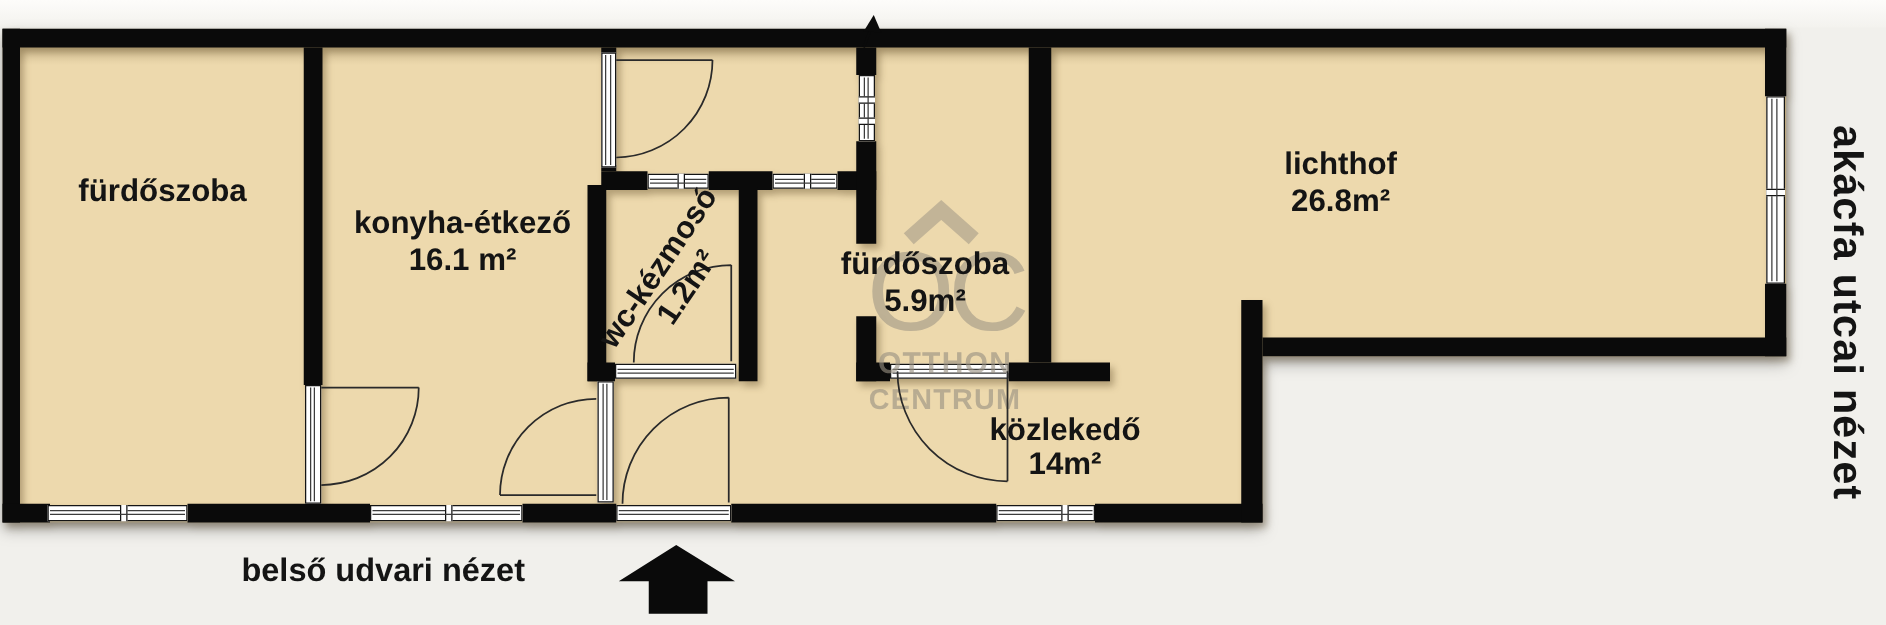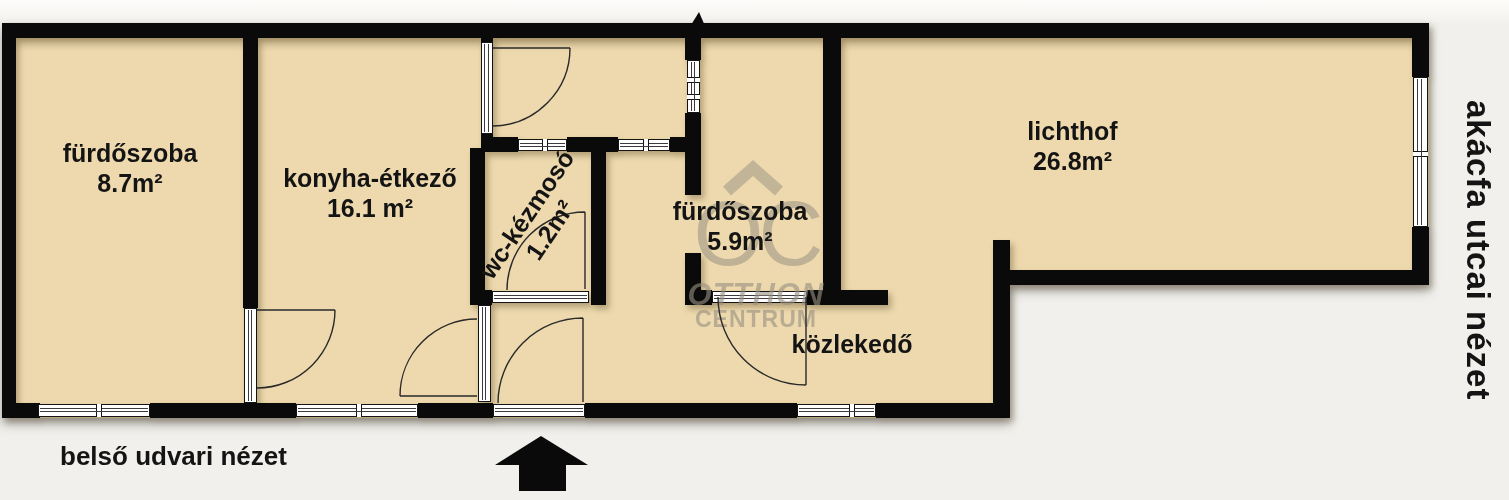--- a/index.html
+++ b/index.html
@@ -25,31 +25,31 @@
   .glass.h::before{top:27%;} .glass.h::after{top:58%;}
   .glass.v::before,.glass.v::after{content:"";position:absolute;top:1px;bottom:1px;border-left:1px solid #3c3c3c;}
   .glass.v::before{left:24%;} .glass.v::after{left:55%;}
   .dv{position:absolute;background:#fff;}
   .dv.h{top:-1px;bottom:-1px;width:4px;border-left:1px solid #141414;border-right:1px solid #141414;}
   .dv.v{left:-1px;right:-1px;height:4px;border-top:1px solid #141414;border-bottom:1px solid #141414;}
   
   .lbl{position:absolute;text-align:center;font-weight:bold;color:#141414;
        font-size:25px;line-height:30px;white-space:nowrap;}
   .lbl.rot{transform:rotate(-56deg);line-height:28px;}
-  #cap-bottom{position:absolute;left:60px;top:441px;width:360px;text-align:left;
+  #cap-bottom{position:absolute;left:60px;top:441px;width:360px;text-align:right;
        font-weight:bold;font-size:26px;color:#141414;}
   #cap-right{position:absolute;left:1435px;top:0;width:62px;height:500px;
        writing-mode:vertical-rl;text-align:center;font-weight:bold;font-size:33px;
        letter-spacing:1px;color:#141414;}
   
   .wm{position:absolute;left:678px;width:156px;text-align:center;
       color:rgba(152,143,129,0.62);font-weight:bold;}
   #wm-oc{top:194px;font-size:90px;line-height:80px;font-weight:normal;
          letter-spacing:-5px;color:rgba(152,143,129,0.55);}
-  #wm-l1{top:277px;font-size:31px;letter-spacing:1px;font-style:italic;}
+  #wm-l1{top:277px;font-size:24px;letter-spacing:1px;}
   #wm-l2{top:306px;font-size:23px;letter-spacing:1px;}
   svg.overlay{position:absolute;left:0;top:0;pointer-events:none;}
 </style>
 </head>
 <body>
 
 <div id="stage">
 
   <div id="topband" class="abs"></div>
 
@@ -135,38 +135,38 @@
       <path d="M806,297 L806,385 M718,297 A88,88 0 0 0 806,385"></path>
       <path d="M585,212 L585,289 M585,212 A78,78 0 0 0 507,290"></path>
     </g>
     <path d="M691,38 L698,19" stroke="#0a0a0a" stroke-width="2"></path>
     <polygon points="691,25 699,12 705,26" fill="#0a0a0a"></polygon>
     <polygon points="519,491 519,465 495,465 541,436 588,465 566,465 566,491" fill="#0a0a0a"></polygon>
   </svg>
 
   <div class="lbl" style="left:15px;top:138px;width:230px">
     <div>fürdőszoba</div>
-    <div>8.7m²</div>
   </div>
   <div class="lbl" style="left:262px;top:163px;width:216px">
     <div>konyha-étkező</div>
     <div>16.1 m²</div>
   </div>
   <div class="lbl rot" style="left:438px;top:194px;width:200px">
     <div>wc-kézmosó</div>
     <div>1.2m²</div>
   </div>
   <div class="lbl" style="left:640px;top:196px;width:200px">
     <div>fürdőszoba</div>
     <div>5.9m²</div>
   </div>
   <div class="lbl" style="left:925px;top:116px;width:295px">
     <div>lichthof</div>
     <div>26.8m²</div>
   </div>
   <div class="lbl" style="left:752px;top:331px;width:200px;line-height:27px">
     <div>közlekedő</div>
+    <div>14m²</div>
   </div>
 
   <div id="cap-bottom">belső udvari nézet</div>
   <div id="cap-right">akácfa utcai nézet</div>
 
 </div>
 
 </body></html>

